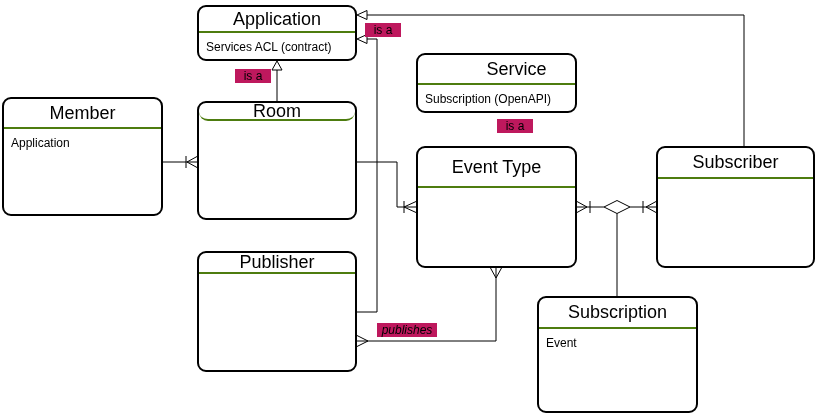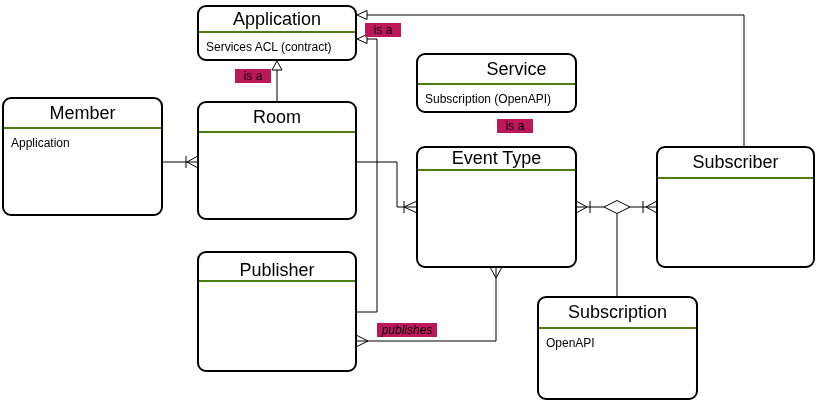--- a/index.html
+++ b/index.html
@@ -42,30 +42,30 @@
     line-height: 14px;
     padding: 7px 12px 0 7px;
     text-align: left;
   }
   
   #e-application  { left:197px; top:5px;   width:160px; height:56px; }
   #e-application .entity-title { height:26px; }
   #e-member       { left:2px;   top:97px;  width:161px; height:119px;justify-content:center; }
   #e-member .entity-title { height:30px; }
   #e-room         { left:197px; top:101px; width:160px; height:119px; }
-  #e-room .entity-title { height:30px; }
+  #e-room .entity-title { height:18px;border-radius:10px; }
   #e-service      { left:416px; top:53px;  width:161px; height:60px; }
   #e-service .entity-title { height:30px;padding-left:40px; }
   #e-event-type   { left:416px; top:146px; width:161px; height:122px; }
-  #e-event-type .entity-title { height:23px; }
+  #e-event-type .entity-title { height:40px; }
   #e-subscriber   { left:656px; top:146px; width:159px; height:122px; }
   #e-subscriber .entity-title { height:31px; }
   #e-publisher    { left:197px; top:251px; width:160px; height:121px; }
-  #e-publisher .entity-title { height:21px;margin-top:8px; }
-  #e-subscription { left:537px; top:296px; width:161px; height:104px; }
+  #e-publisher .entity-title { height:21px; }
+  #e-subscription { left:537px; top:296px; width:161px; height:117px; }
   #e-subscription .entity-title { height:31px; }
 
   .edge-label {
     position: absolute;
     font-size: 12px;
     line-height: 14px;
     text-align: center;
     background: #be185d;
     white-space: nowrap;
   }
@@ -156,21 +156,21 @@
     <div class="entity-body"></div>
   </div>
 
   <div class="entity" id="e-publisher">
     <div class="entity-title">Publisher</div>
     <div class="entity-body"></div>
   </div>
 
   <div class="entity" id="e-subscription">
     <div class="entity-title">Subscription</div>
-    <div class="entity-body">OpenAPI</div>
+    <div class="entity-body">Event</div>
   </div>
 
   <div class="edge-label" id="l-isa-room">is a</div>
   <div class="edge-label" id="l-isa-right">is a</div>
   <div class="edge-label" id="l-isa-service">is a</div>
   <div class="edge-label" id="l-publishes">publishes</div>
 
 </div>
 
 </body></html>

